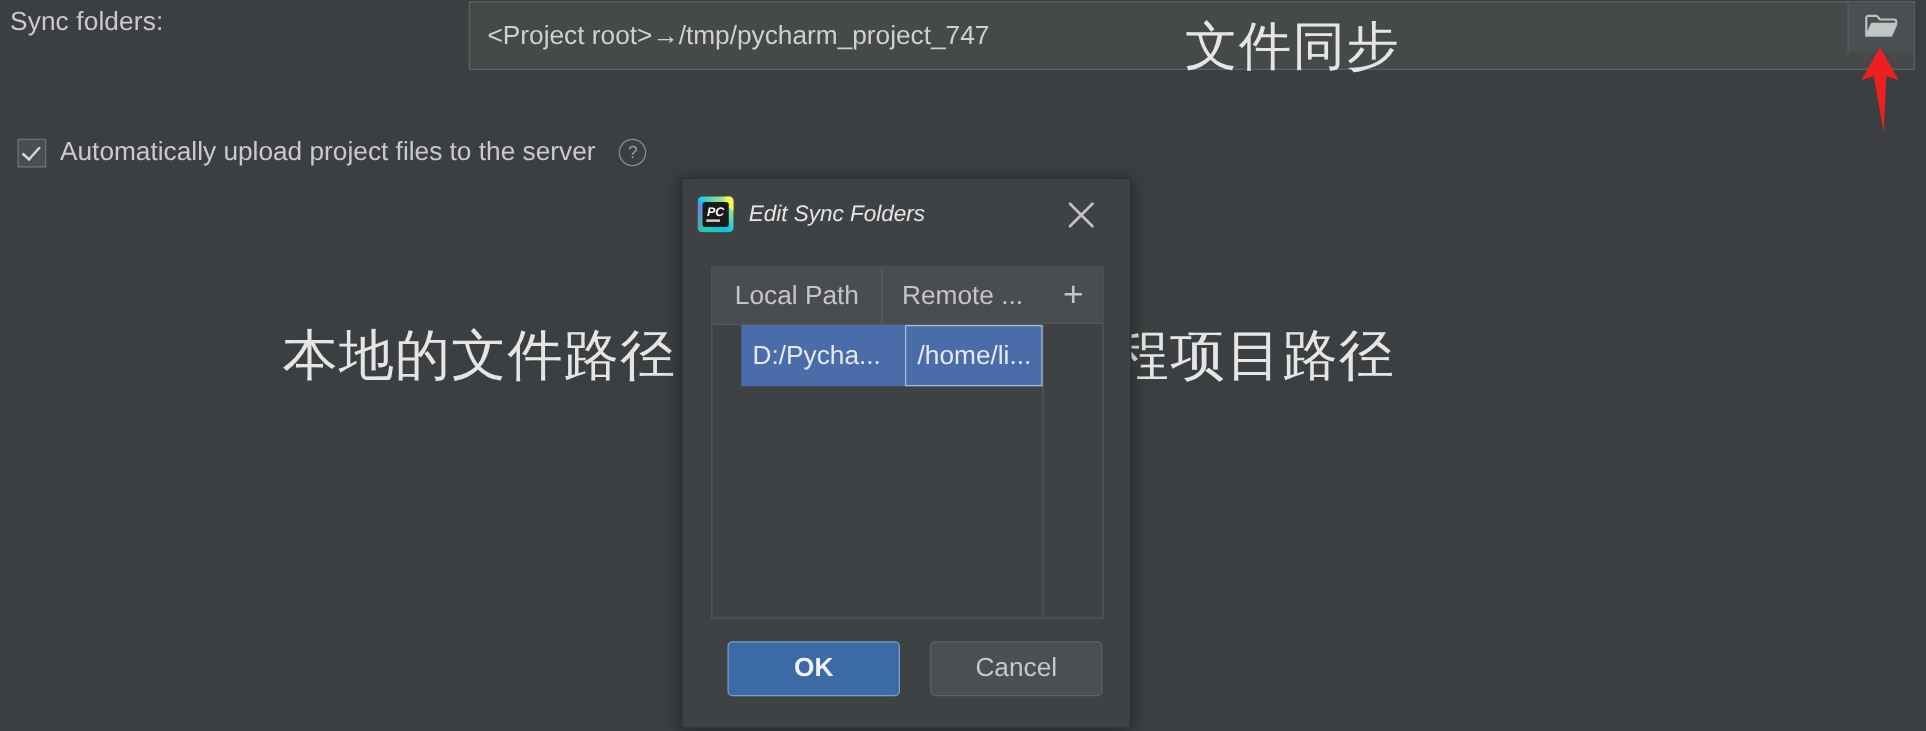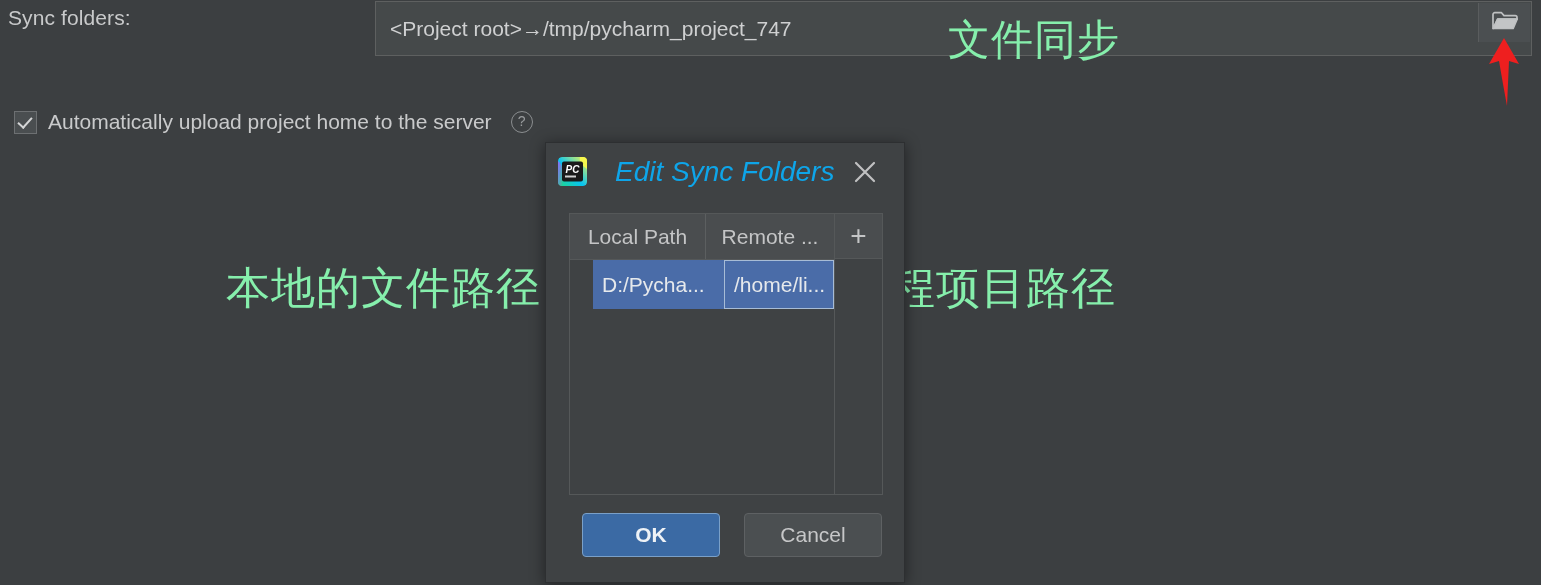--- a/index.html
+++ b/index.html
@@ -110,22 +110,22 @@
     font-size: 14px;
     line-height: 19px;
     text-align: center;
     color: #9a9d9f;
     margin-left: 8px;
   }
 
   
   .ann {
     position: absolute;
-    color: #86efac;
-    font-family: Liberation Sans, sans-serif;
+    color: #e5e5e5;
+    font-family: Liberation Mono, monospace;
     font-size: 42px;
     line-height: 1;
     white-space: nowrap;
     letter-spacing: 1px;
   }
   .ann-top   { left: 948px; top: 19px; }
   .ann-left  { left: 226px; top: 266px; font-size: 44px; }
   .ann-right { left: 846px; top: 266px; font-size: 44px; }
 
   .arrow-wrap {
@@ -158,23 +158,23 @@
   }
   .pc-logo {
     width: 29px;
     height: 29px;
     border-radius: 4px;
     position: relative;
     overflow: hidden;
     flex: none;
   }
   .dlg-title {
-    margin-left: 28px;
-    font-size: 28px;
-    color: #0ea5e9;
+    margin-left: 12px;
+    font-size: 18px;
+    color: #e5e5e5;
     white-space: nowrap;
   }
   .dlg-close {
     position: absolute;
     right: 26px;
     top: 16px;
     width: 26px;
     height: 26px;
   }
 
@@ -291,21 +291,21 @@
           <path d="M1 4.5 A1.8 1.8 0 0 1 2.8 2.7 H9.5 L12 5.6 H23.2 A1.8 1.8 0 0 1 25 7.4 V9 H5.6 L1 18.5 Z" fill="none" stroke="#bfc1c2" stroke-width="1.7" stroke-linejoin="round"></path>
           <path d="M5.6 9 H25.4 L21.2 18.6 H1.2 Z" fill="#c3c5c6" stroke="#bfc1c2" stroke-width="1.4" stroke-linejoin="round"></path>
         </svg>
       </span>
     </div>
   </div>
 
 
   <div class="chk-row">
     <div class="chk-box"></div>
-    <div class="chk-label">Automatically upload project home to the server</div>
+    <div class="chk-label">Automatically upload project files to the server</div>
     <div class="help-icon">?</div>
   </div>
 
   <div class="ann ann-top">文件同步</div>
   <div class="ann ann-left">本地的文件路径</div>
   <div class="ann ann-right">远程项目路径</div>
 
   <div class="arrow-wrap">
     <svg width="50" height="68" viewBox="0 0 50 68">
       <path d="M25 0 L40 26 L30 23 L28 68 L24 46 L20 23 L10 26 Z" fill="#ee1f1f"></path>

